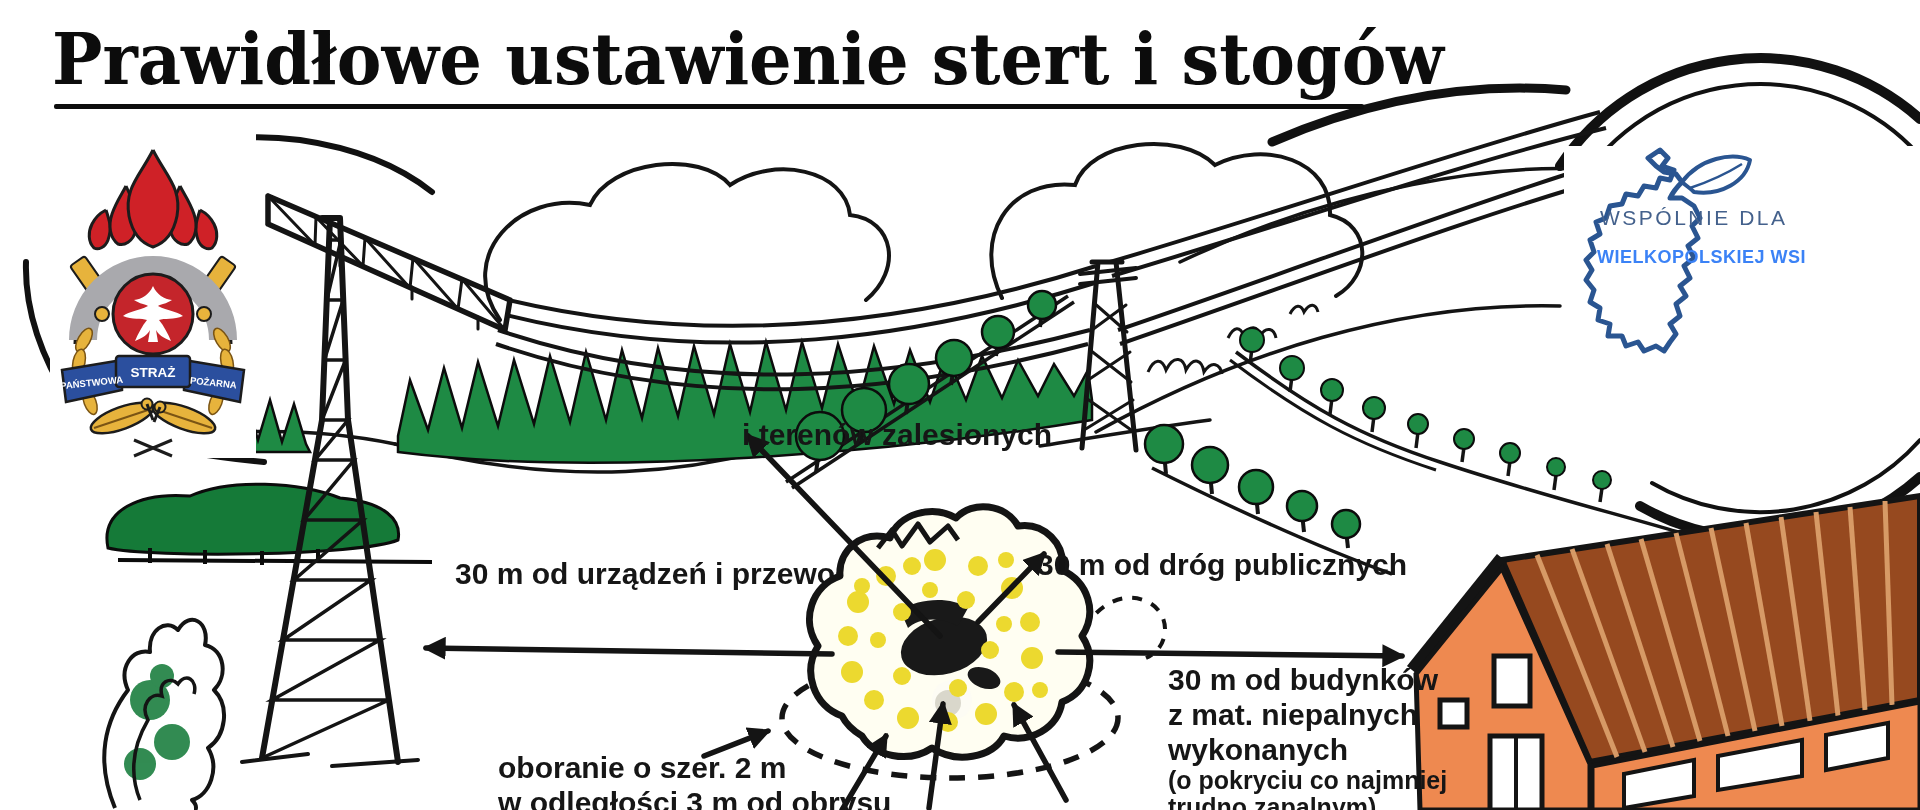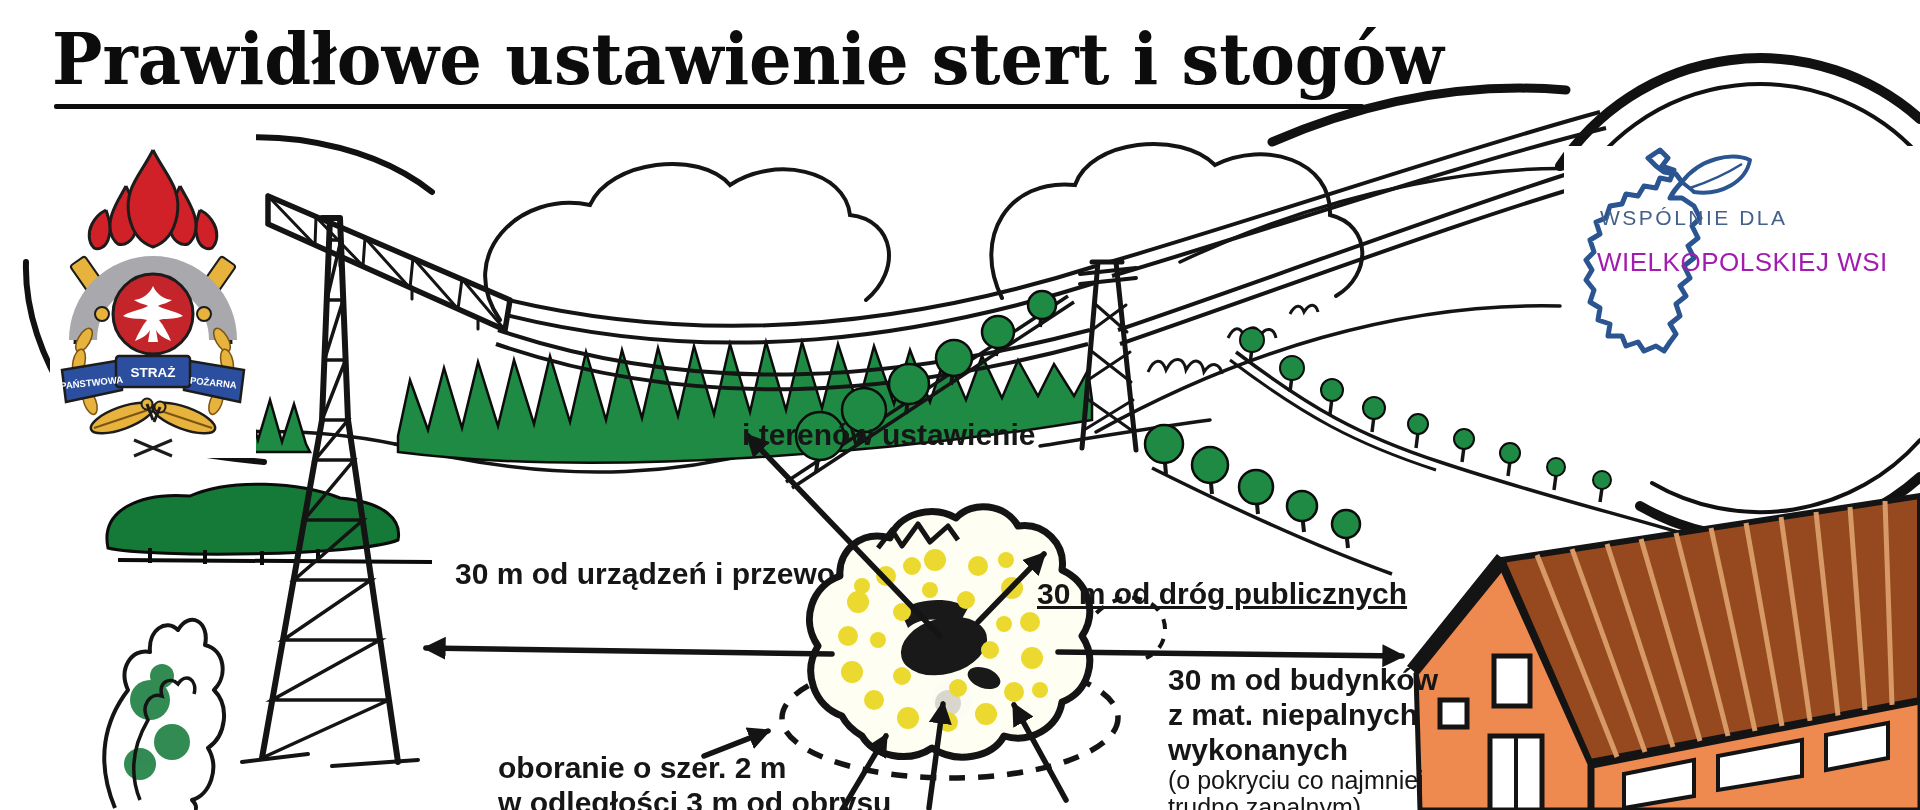--- a/index.html
+++ b/index.html
@@ -10,28 +10,28 @@
   #title{position:absolute;left:52px;top:18px;z-index:7;color:#0c0c0c;
          font-family:"DejaVu Serif",serif;font-weight:bold;font-size:67px;
          letter-spacing:0px;white-space:nowrap;transform:scaleY(1.05);transform-origin:top left;}
   #title-underline{position:absolute;left:54px;top:104px;width:1310px;height:5px;
          background:#0d0d0d;z-index:7;border-radius:2px;}
   .logo-box{position:absolute;background:#ffffff;z-index:4;}
   #psp-box{left:50px;top:108px;width:206px;height:350px;}
   #wsp-box{left:1564px;top:146px;width:356px;height:208px;}
   .wsp-text{position:absolute;white-space:nowrap;z-index:5;}
   #wsp-line1{left:36px;top:60px;font-size:21px;letter-spacing:2.5px;color:#44618c;}
-  #wsp-line2{left:33px;top:101px;font-size:26px;font-weight:normal;letter-spacing:.5px;color:#a21caf;}
+  #wsp-line2{left:33px;top:101px;font-size:18px;font-weight:bold;letter-spacing:.5px;color:#3b82f6;}
   .lbl{position:absolute;z-index:6;color:#161616;font-weight:bold;
        font-size:30px;line-height:35px;white-space:nowrap;}
   #lbl-forest{left:742px;top:417px;}
   #lbl-power{left:455px;top:556px;z-index:0;}
-  #lbl-roads{left:1037px;top:576px;text-decoration:underline;}
+  #lbl-roads{left:1037px;top:547px;}
   #lbl-buildings{left:1168px;top:662px;}
-  #lbl-buildings .note{font-size:25px;line-height:27px;font-weight:normal;}
+  #lbl-buildings .note{font-size:25px;line-height:27px;font-weight:bold;}
   #lbl-plowing{left:498px;top:750px;}
 </style>
 </head>
 <body>
 
 <div class="stage">
 
 <svg id="scene" width="1920" height="810" viewBox="0 0 1920 810">
   <defs>
     <marker id="ah" viewBox="0 0 10 10" refX="8.5" refY="5" markerWidth="4.2" markerHeight="4.2" orient="auto">
@@ -327,21 +327,21 @@
   <svg width="356" height="208" viewBox="0 0 356 208" style="position:absolute;left:0;top:0">
     <path d="M84,12 L96,4 L104,12 L98,20 L110,24 L106,34 L96,32 L92,42 L80,40 L74,50 L62,48 L58,58 L46,60 L42,72 L32,76 L36,88 L26,94 L30,106 L22,114 L28,124 L22,134 L30,144 L26,156 L36,162 L34,174 L46,178 L44,190 L58,190 L62,200 L74,196 L80,205 L92,200 L100,205 L106,196 L112,188 L106,178 L116,170 L112,158 L122,150 L116,140 L126,132 L120,120 L130,112 L124,100 L134,92 L128,80 L136,72 L130,60 L118,52 L106,52 C110,44 114,40 118,36 L112,28 L100,26 L92,20 Z" fill="none" stroke="#2a5591" stroke-width="5" stroke-linejoin="round"></path>
     <path d="M118,36 C136,12 168,6 186,14 C182,36 156,50 130,46 C126,42 121,39 118,36 Z" fill="#ffffff" stroke="#2a5591" stroke-width="4" stroke-linejoin="round"></path>
     <path d="M126,42 C144,36 162,28 178,18" fill="none" stroke="#2a5591" stroke-width="2.5"></path>
   </svg>
   <div class="wsp-text" id="wsp-line1">WSPÓLNIE DLA</div>
   <div class="wsp-text" id="wsp-line2">WIELKOPOLSKIEJ WSI</div>
 </div>
 
 <div class="lbl" id="lbl-forest">
-  <div>i terenów ustawienie</div>
+  <div>i terenów zalesionych</div>
 </div>
 
 <div class="lbl" id="lbl-power">
   <div>30 m od urządzeń i przewodów</div>
 </div>
 
 <div class="lbl" id="lbl-roads">
   <div>30 m od dróg publicznych</div>
 </div>
 

